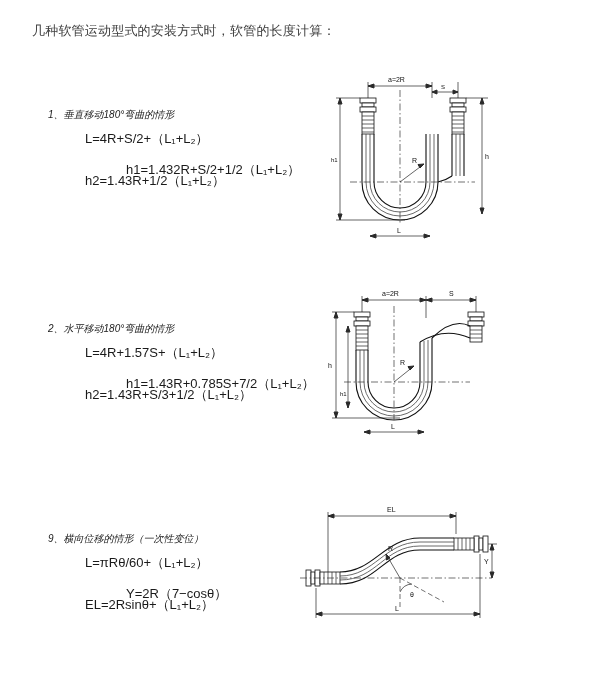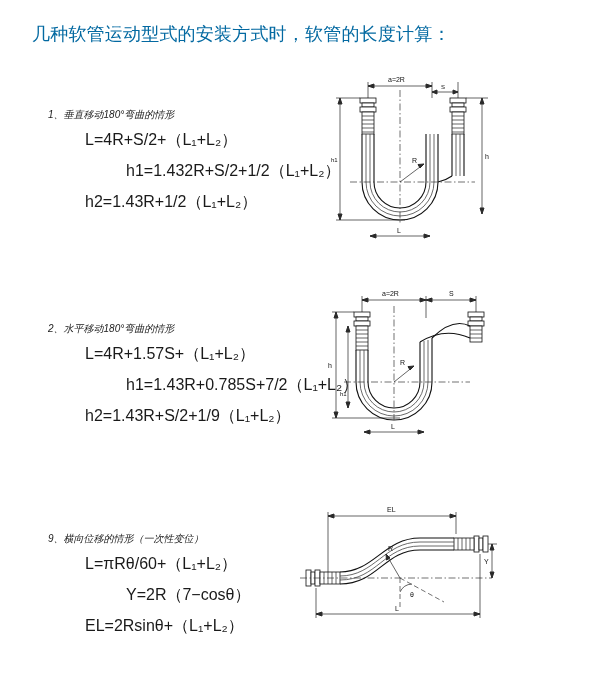--- a/index.html
+++ b/index.html
@@ -17,23 +17,23 @@
   }
   .page {
     position: relative;
     width: 600px;
     height: 675px;
   }
   .heading {
     position: absolute;
     left: 32px;
     top: 22px;
-    font-size: 18px;
+    font-size: 13px;
     letter-spacing: 0.2px;
-    color: #0369a1;
+    color: #404040;
     white-space: nowrap;
   }
   .section {
     position: absolute;
     width: 600px;
   }
   .sec1 { top: 104px; }
   .sec2 { top: 318px; }
   .sec3 { top: 528px; }
 
@@ -41,26 +41,26 @@
     position: absolute;
     left: 48px;
     top: 4px;
     font-size: 10px;
     white-space: nowrap;
     font-style: italic;
   }
   .formula {
     position: absolute;
     left: 85px;
-    font-size: 16px;
+    font-size: 13px;
     white-space: nowrap;
   }
   .f1 { top: 26px; }
   .f2 { top: 57px; margin-left: 41px; }
-  .f3 { top: 88px; }
+  .f3 { top: 68px; }
 
   .figure {
     position: absolute;
   }
   .fig1 { left: 300px; top: 64px; }
   .fig2 { left: 300px; top: 278px; }
   .fig3 { left: 292px; top: 498px; }
 
   svg { display: block; }
   .ln-thin { stroke: #222; stroke-width: 0.7; fill: none; }
@@ -171,21 +171,21 @@
       <path class="fill-dk" d="M70 172 l6 -2 l0 4 z"></path>
       <path class="fill-dk" d="M130 172 l-6 -2 l0 4 z"></path>
       <text class="dimtxt" x="97" y="169">L</text>
     </svg>
   </div>
 
   <div class="section sec2">
     <div class="sec-title">2、水平移动180°弯曲的情形</div>
     <div class="formula f1">L=4R+1.57S+（L₁+L₂）</div>
     <div class="formula f2">h1=1.43R+0.785S+7/2（L₁+L₂）</div>
-    <div class="formula f3">h2=1.43R+S/2+1/9（L₁+L₂）</div>
+    <div class="formula f3">h2=1.43R+S/3+1/2（L₁+L₂）</div>
   </div>
 
   <div class="figure fig2">
     <svg width="200" height="170" viewBox="0 0 200 170">
 
       <line class="ln-thin" x1="62" y1="22" x2="126" y2="22"></line>
       <path class="fill-dk" d="M62 22 l6 -2 l0 4 z"></path>
       <path class="fill-dk" d="M126 22 l-6 -2 l0 4 z"></path>
       <text class="dimtxt" x="82" y="18">a=2R</text>
 

